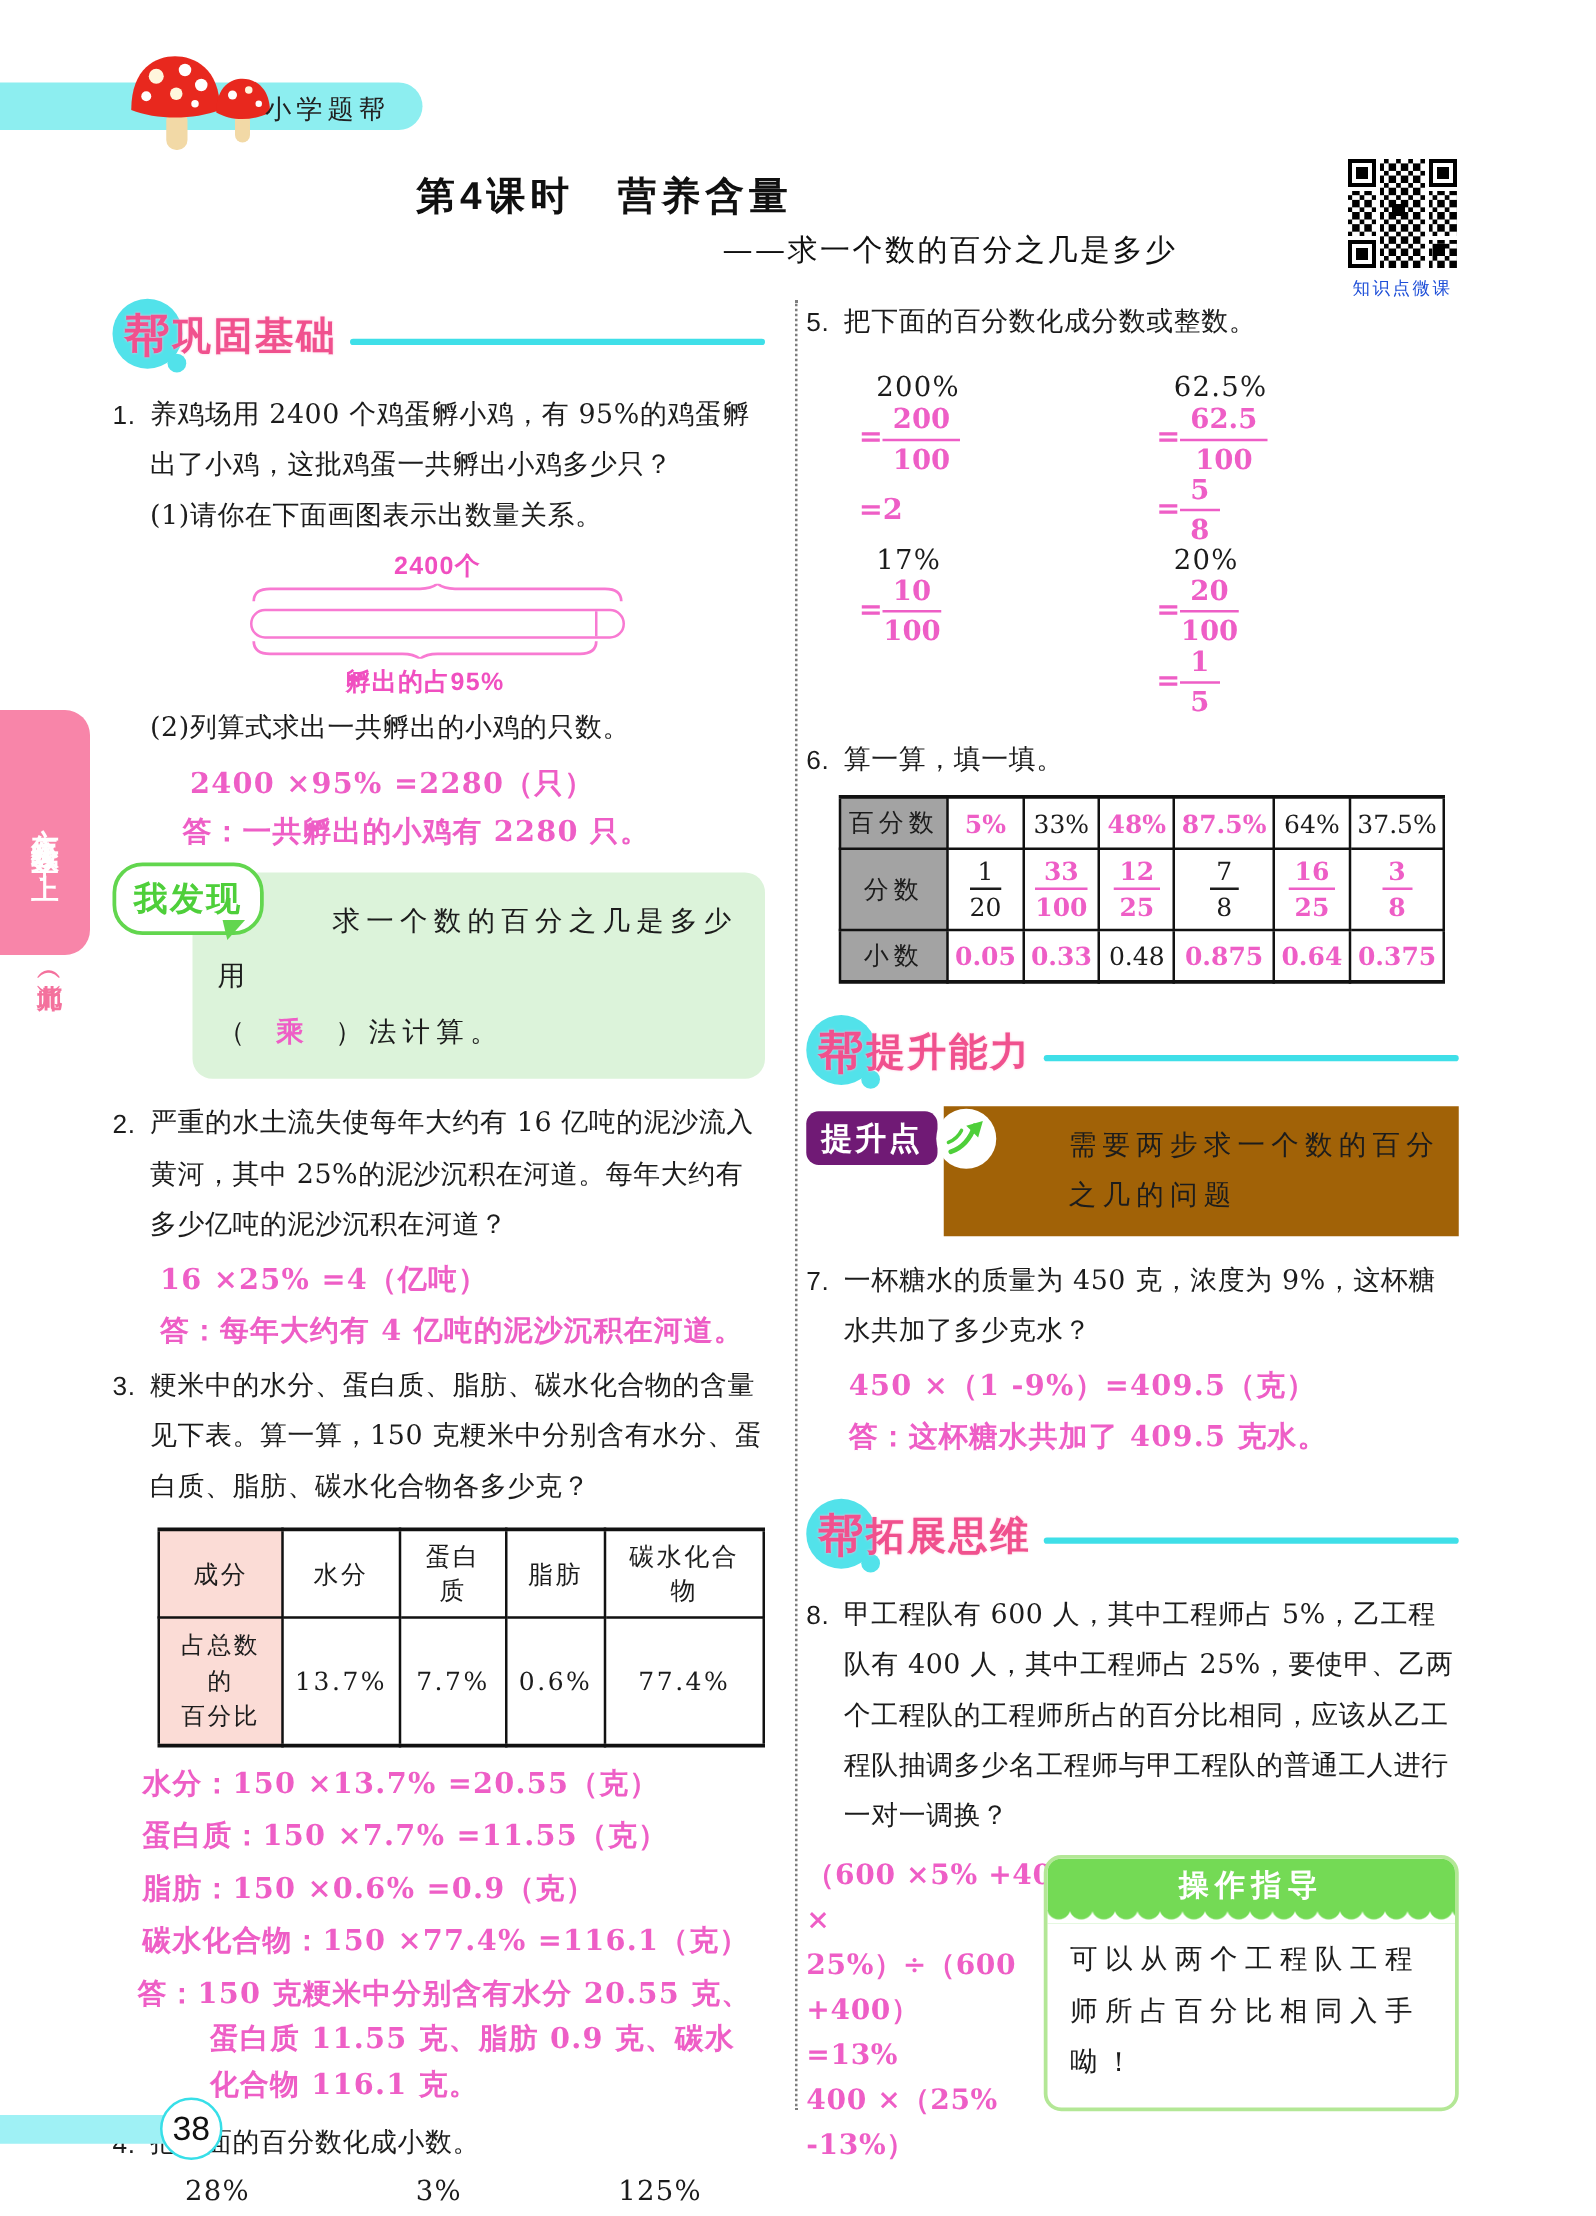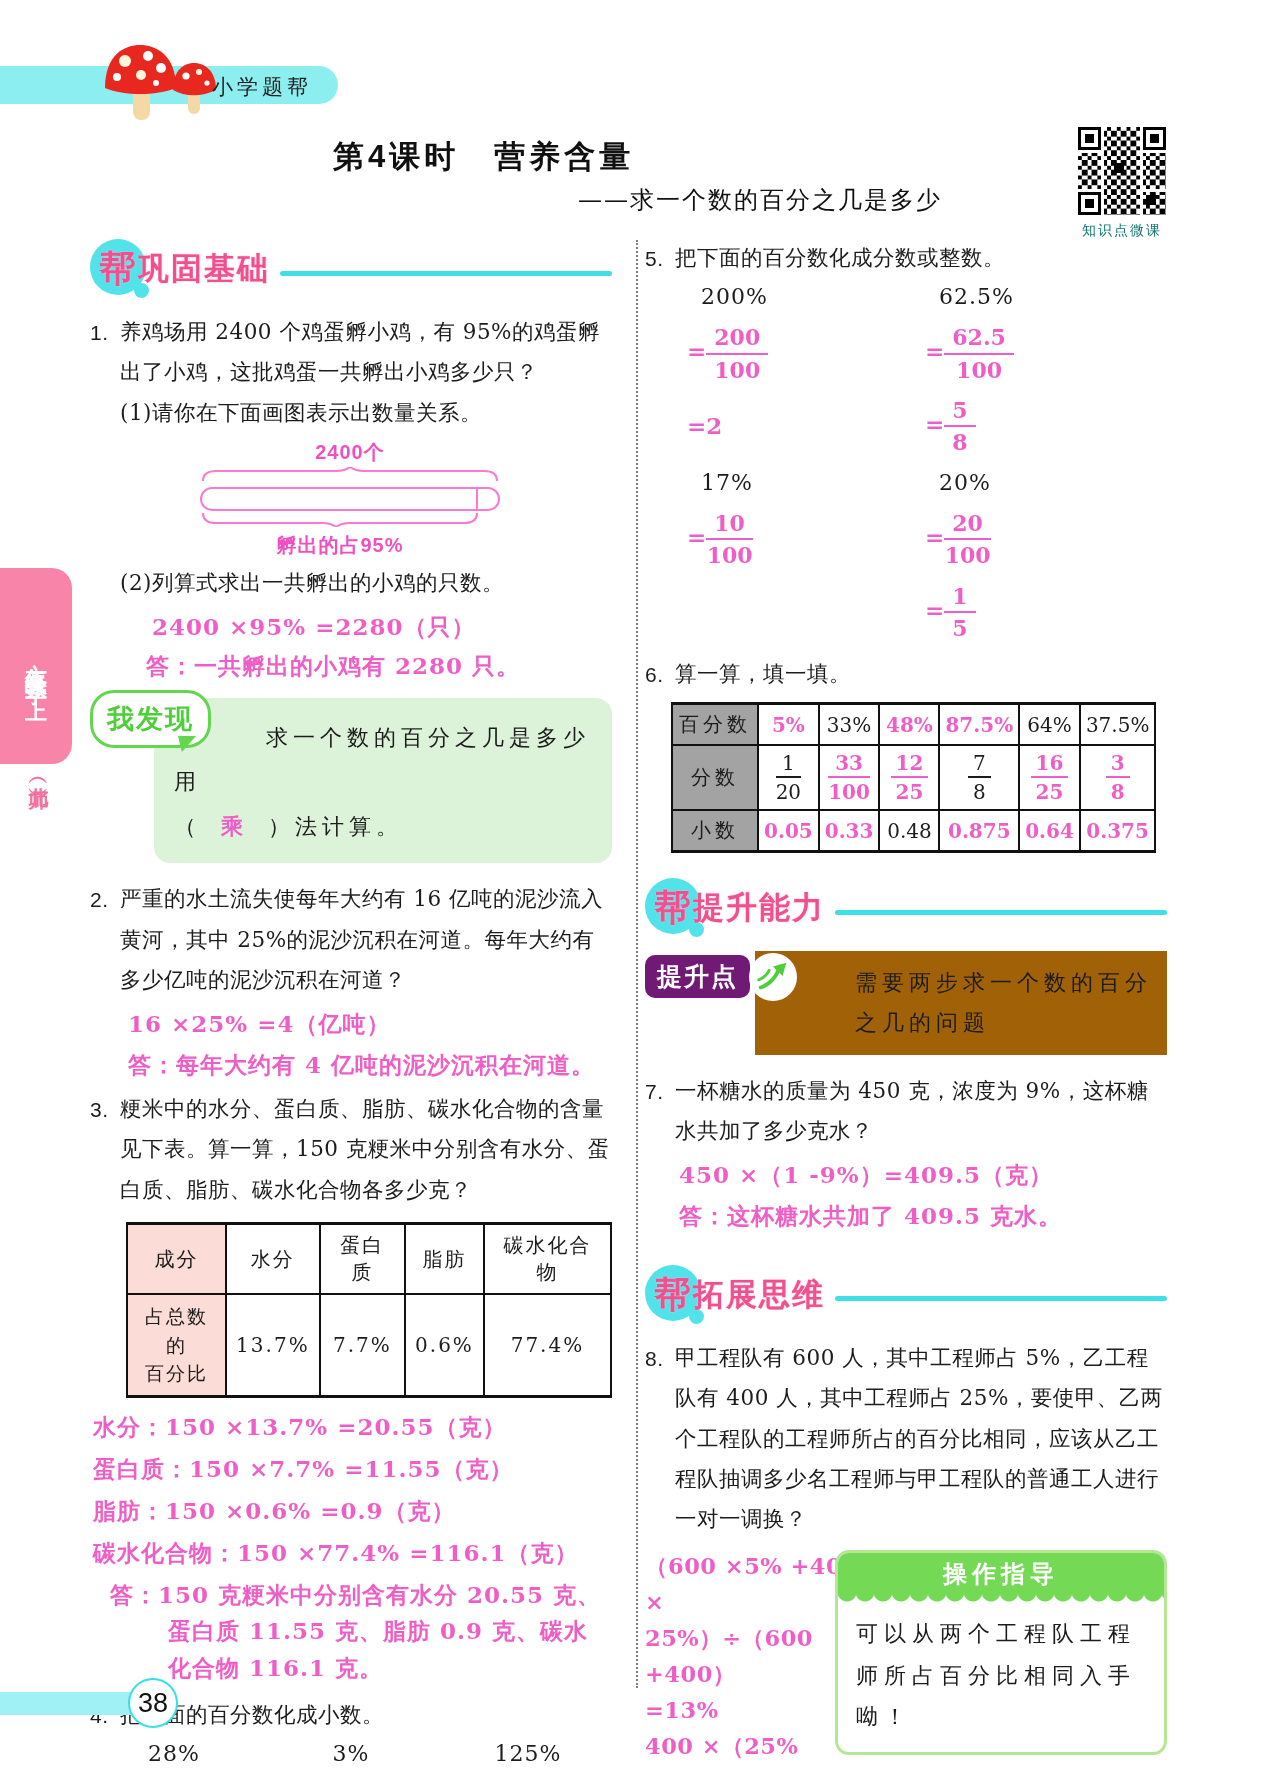--- a/index.html
+++ b/index.html
@@ -18,21 +18,21 @@
 
   
   .lesson-title { position:absolute; left:333px; top:136px; font-family:"Liberation Sans",sans-serif;
     font-weight:bold; font-size:31px; letter-spacing:4px; color:#101010; }
   .lesson-subtitle { position:absolute; left:540px; top:184px; width:402px; text-align:right;
     font-size:24px; letter-spacing:2px; color:#101010; }
 
   
   .qr { position:absolute; left:1075px; top:124px; width:94px; height:94px; }
   .qr-caption { position:absolute; left:1058px; top:222px; width:128px; text-align:center;
-    font-size:14px; letter-spacing:2px; color:#0f766e; }
+    font-size:14px; letter-spacing:2px; color:#1d4ed8; }
 
   
   .side-tab { position:absolute; left:0; top:568px; width:72px; height:196px;
     background:#f885a9; border-radius:0 20px 20px 0; display:flex; align-items:center; justify-content:center; }
   .side-tab span { writing-mode:vertical-rl; color:#fff; font-family:"Liberation Sans",sans-serif;
     font-weight:bold; font-size:22px; letter-spacing:5px; }
   .side-edition { position:absolute; left:26px; top:770px; writing-mode:vertical-rl;
     color:#f4719d; font-family:"Liberation Sans",sans-serif; font-weight:bold; font-size:20px; letter-spacing:2px; }
 
   
@@ -84,35 +84,35 @@
     font-size:27px; color:#4ecf3a; letter-spacing:2px; }
   .disc-bubble::after { content:''; position:absolute; bottom:-16px; right:16px; width:0; height:0;
     border:9px solid transparent; border-top:16px solid #62d64e; transform:skewX(-18deg); }
 
   
   .t3 { border-collapse:collapse; margin:12px 0 10px 36px;
     border-top:3.5px solid #111; border-bottom:3.5px solid #111; }
   .t3 td { border:2px solid #111; text-align:center; font-size:20px; padding:7px 9px; letter-spacing:2px; }
   .t3 td.lab { background:#fbdcd6; }
   .t3 .lab2 { line-height:1.5; font-size:19px; }
-  .p3-sols { margin:8px 0 0 3px; }
+  .p3-sols { margin:8px 0 0 24px; }
   .p3-sols div { margin-bottom:5px; }
   .p3-ans { margin:2px 0 8px 20px; padding-left:58px; text-indent:-58px; line-height:1.6; }
 
   
   .p4-grid { display:grid; grid-template-columns:168px 186px 168px; margin-top:6px; row-gap:12px; }
   .p4-grid .q { text-align:center; font-size:22px; letter-spacing:1px; }
 
   
   .frac { display:inline-block; text-align:center; vertical-align:middle; line-height:1.1; font-size:22px; }
   .frac .fn { display:block; border-bottom:2.5px solid currentColor; padding:0 8px 3px; }
   .frac .fd { display:block; padding-top:3px; }
 
   
-  .p5-grid { display:grid; grid-template-columns:238px 284px; margin-top:6px; row-gap:16px; align-items:center; }
+  .p5-grid { display:grid; grid-template-columns:238px 284px; margin-top:20px; align-items:center; }
   .p5q { padding-left:56px; font-size:22px; letter-spacing:1px; }
   .p5e { padding-left:42px; font-size:23px; }
 
   
   .t6 { border-collapse:collapse; margin:8px 0 0 26px;
     border-top:3.5px solid #111; border-bottom:3.5px solid #111; }
   .t6 td { border:2px solid #111; text-align:center; font-size:20px; padding:6px 5px; min-width:60px; }
   .t6 td.lab { background:#a3a3a3; letter-spacing:4px; min-width:86px; }
   .t6 .frac { font-size:20px; }
   .t6 .frac .fn { padding:0 5px 2px; }

